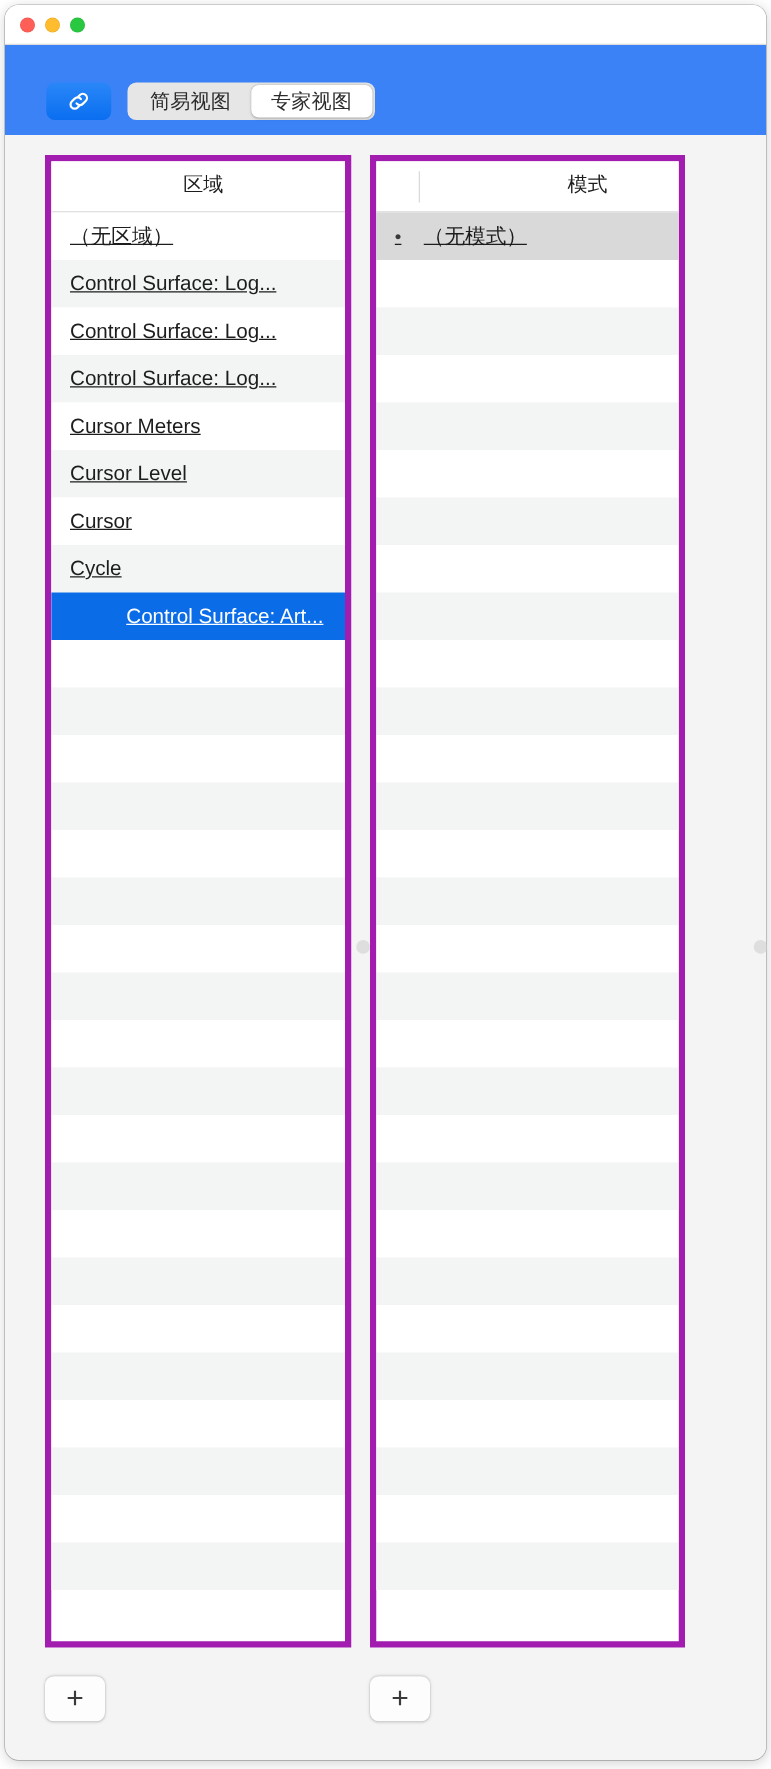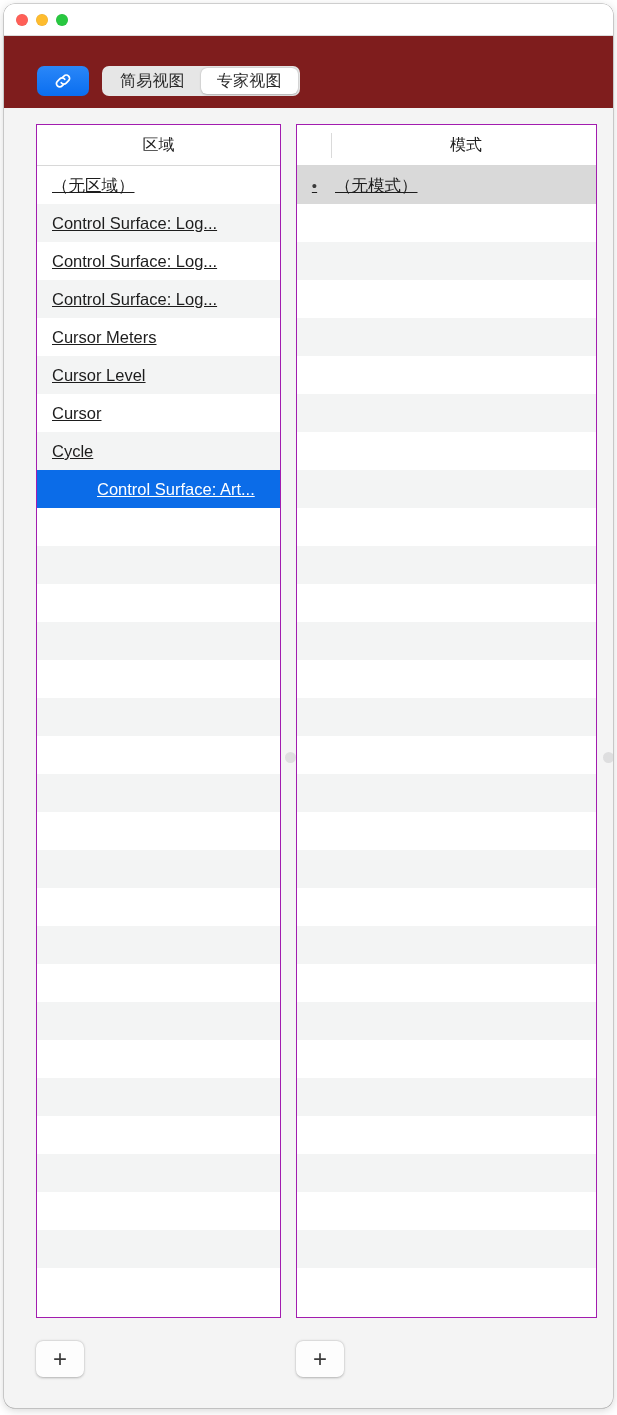--- a/index.html
+++ b/index.html
@@ -53,21 +53,21 @@
   .light.yellow { background: #febc2e; box-shadow: inset 0 0 0 0.5px rgba(0,0,0,0.08); }
   .light.green  { background: #28c840; box-shadow: inset 0 0 0 0.5px rgba(0,0,0,0.08); }
 
   
   .toolbar {
     position: absolute;
     left: 0;
     top: 32px;
     width: 609px;
     height: 72px;
-    background: #7f1d1d;
+    background: #3b82f6;
   }
   .link-btn {
     position: absolute;
     left: 33px;
     top: 30px;
     width: 52px;
     height: 30px;
     border-radius: 7px;
     background: #1a7cf5;
     background: linear-gradient(180deg, #2a87f8 0%, #0a6ef0 100%);
@@ -117,26 +117,26 @@
     top: 104px;
     width: 609px;
     height: 1300px;
   }
 
   .list-panel {
     position: absolute;
     top: 16px;
     height: 1194px;
     background: #ffffff;
-    border: 1px solid #a21caf;
+    border: 5px solid #a21caf;
     box-sizing: border-box;
     overflow: hidden;
   }
   .list-panel.left  { left: 32px;  width: 245px; }
-  .list-panel.right { left: 292px; width: 301px; }
+  .list-panel.right { left: 292px; width: 252px; }
 
   .list-header {
     position: relative;
     height: 41px;
     background: #ffffff;
     border-bottom: 1px solid #d8d8d8;
     box-sizing: border-box;
   }
   .hdr-title {
     position: absolute;

